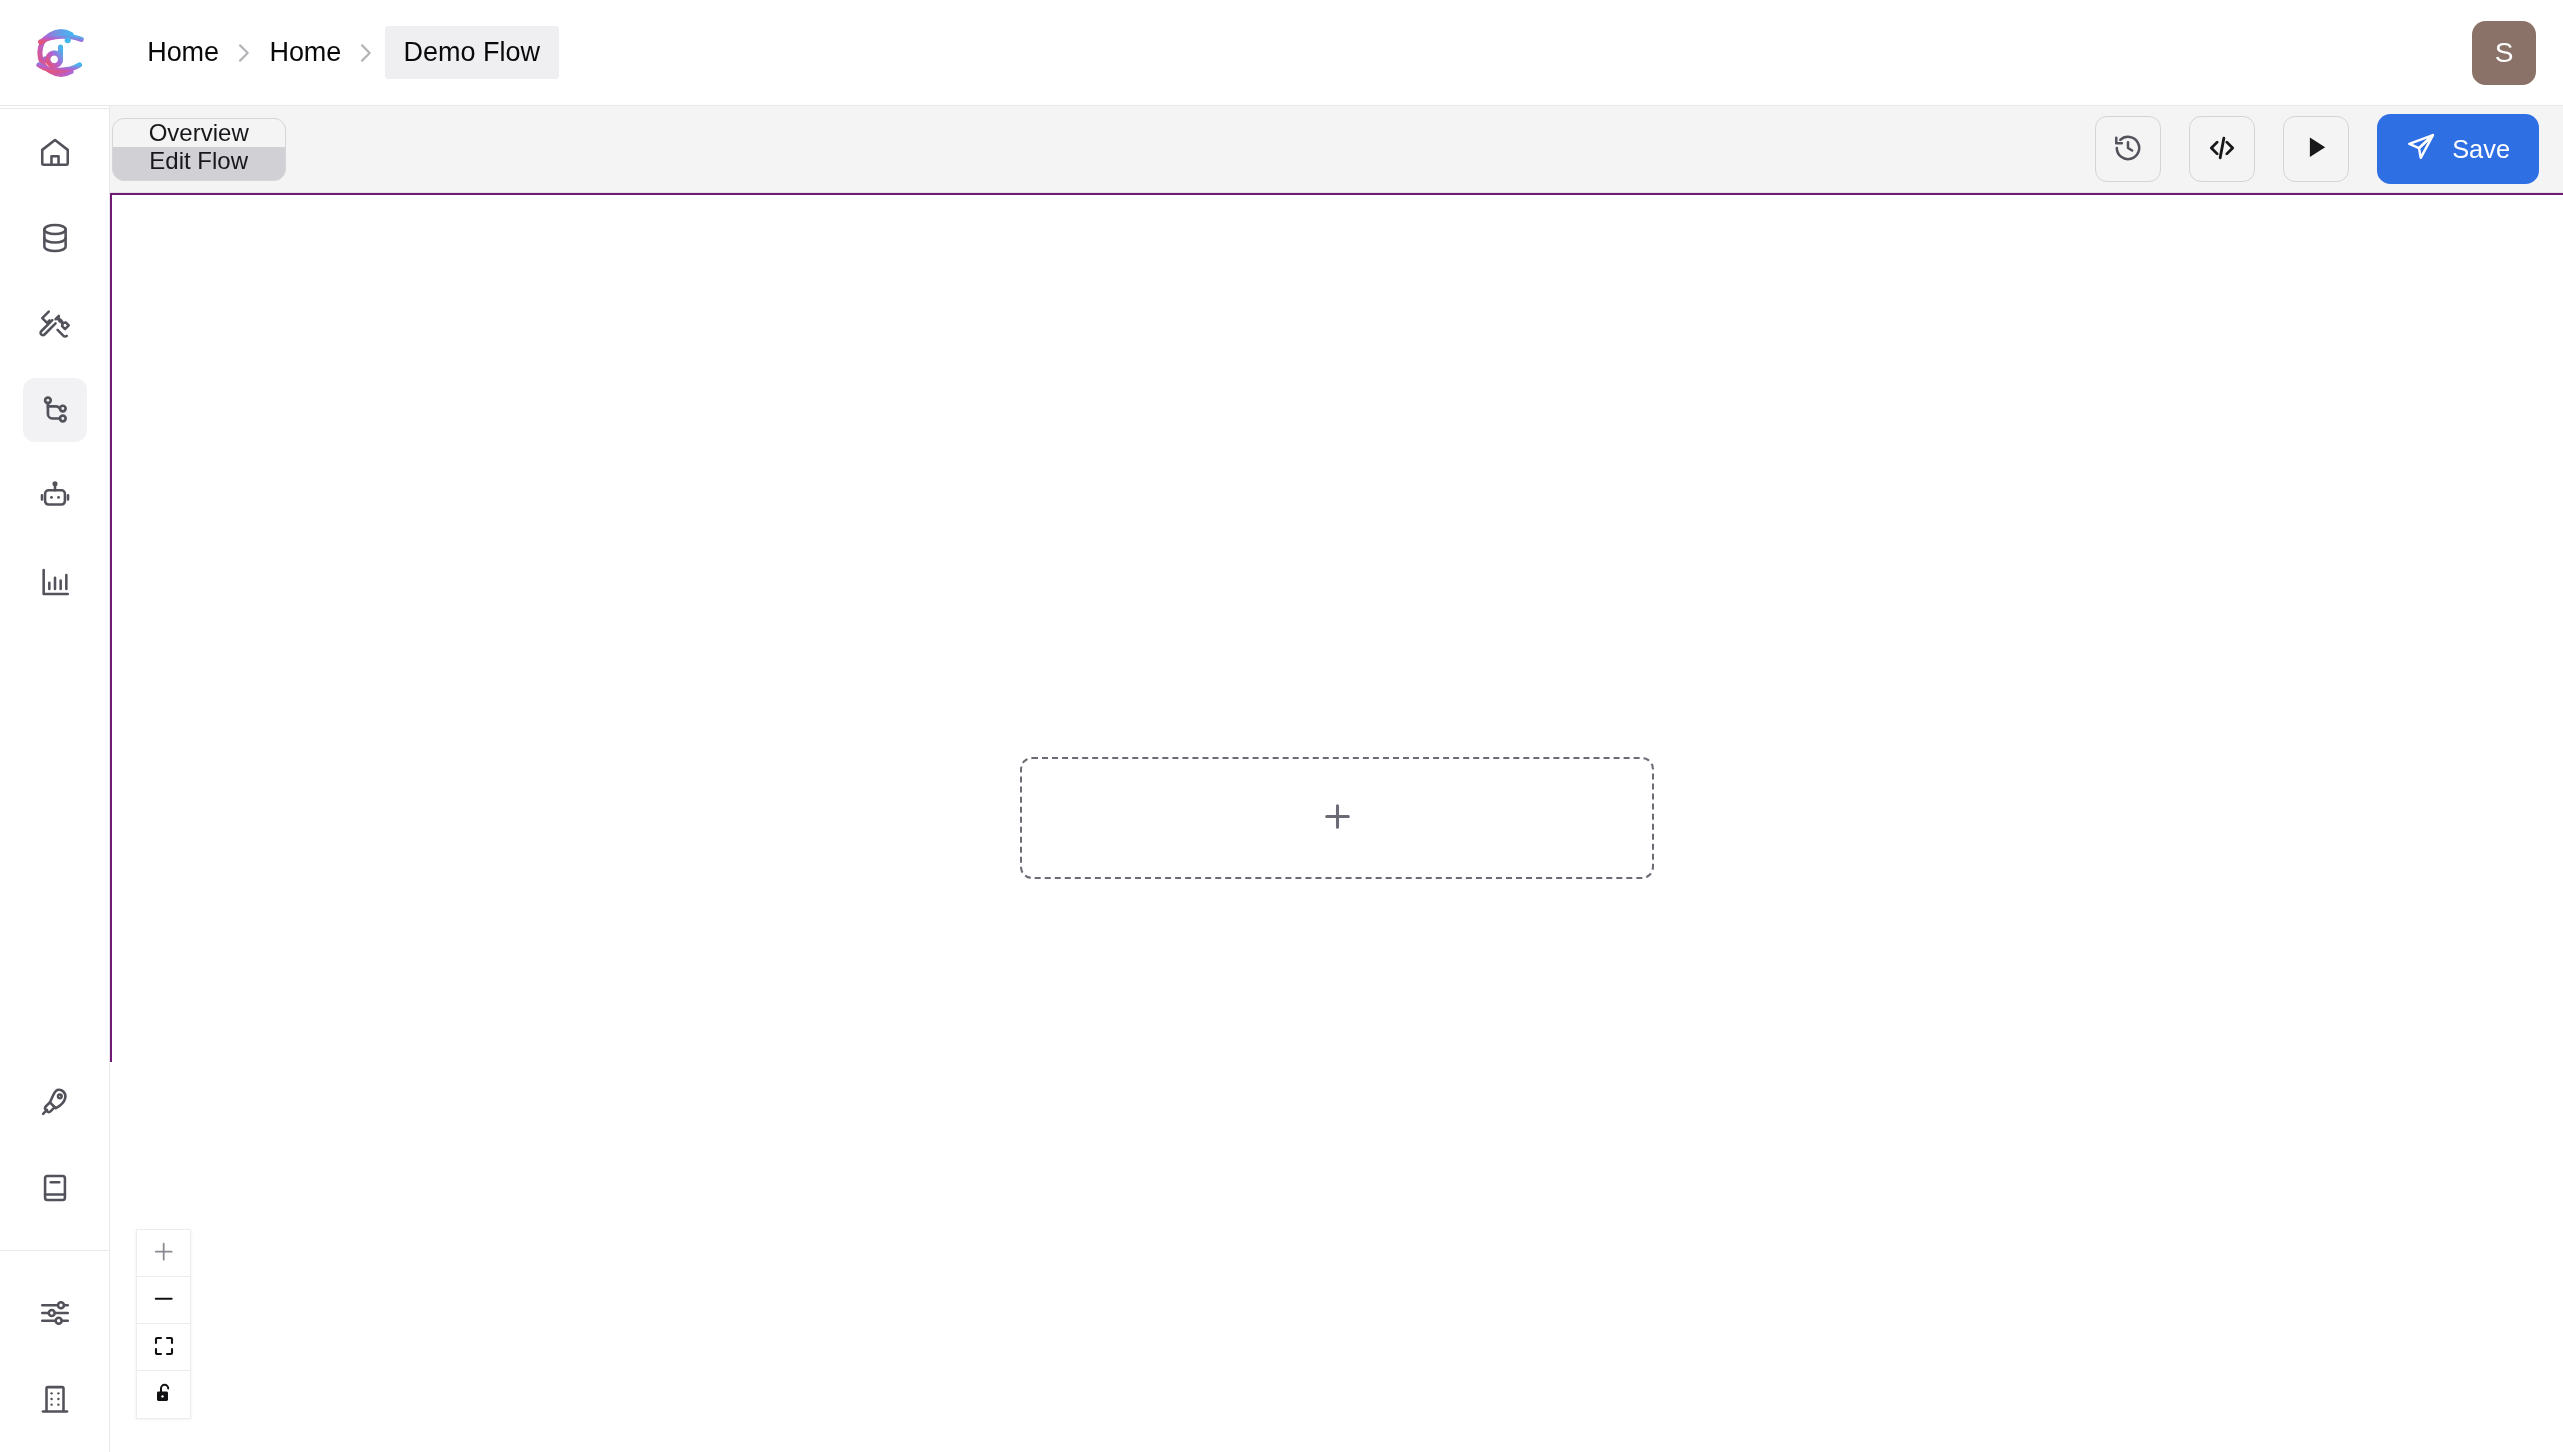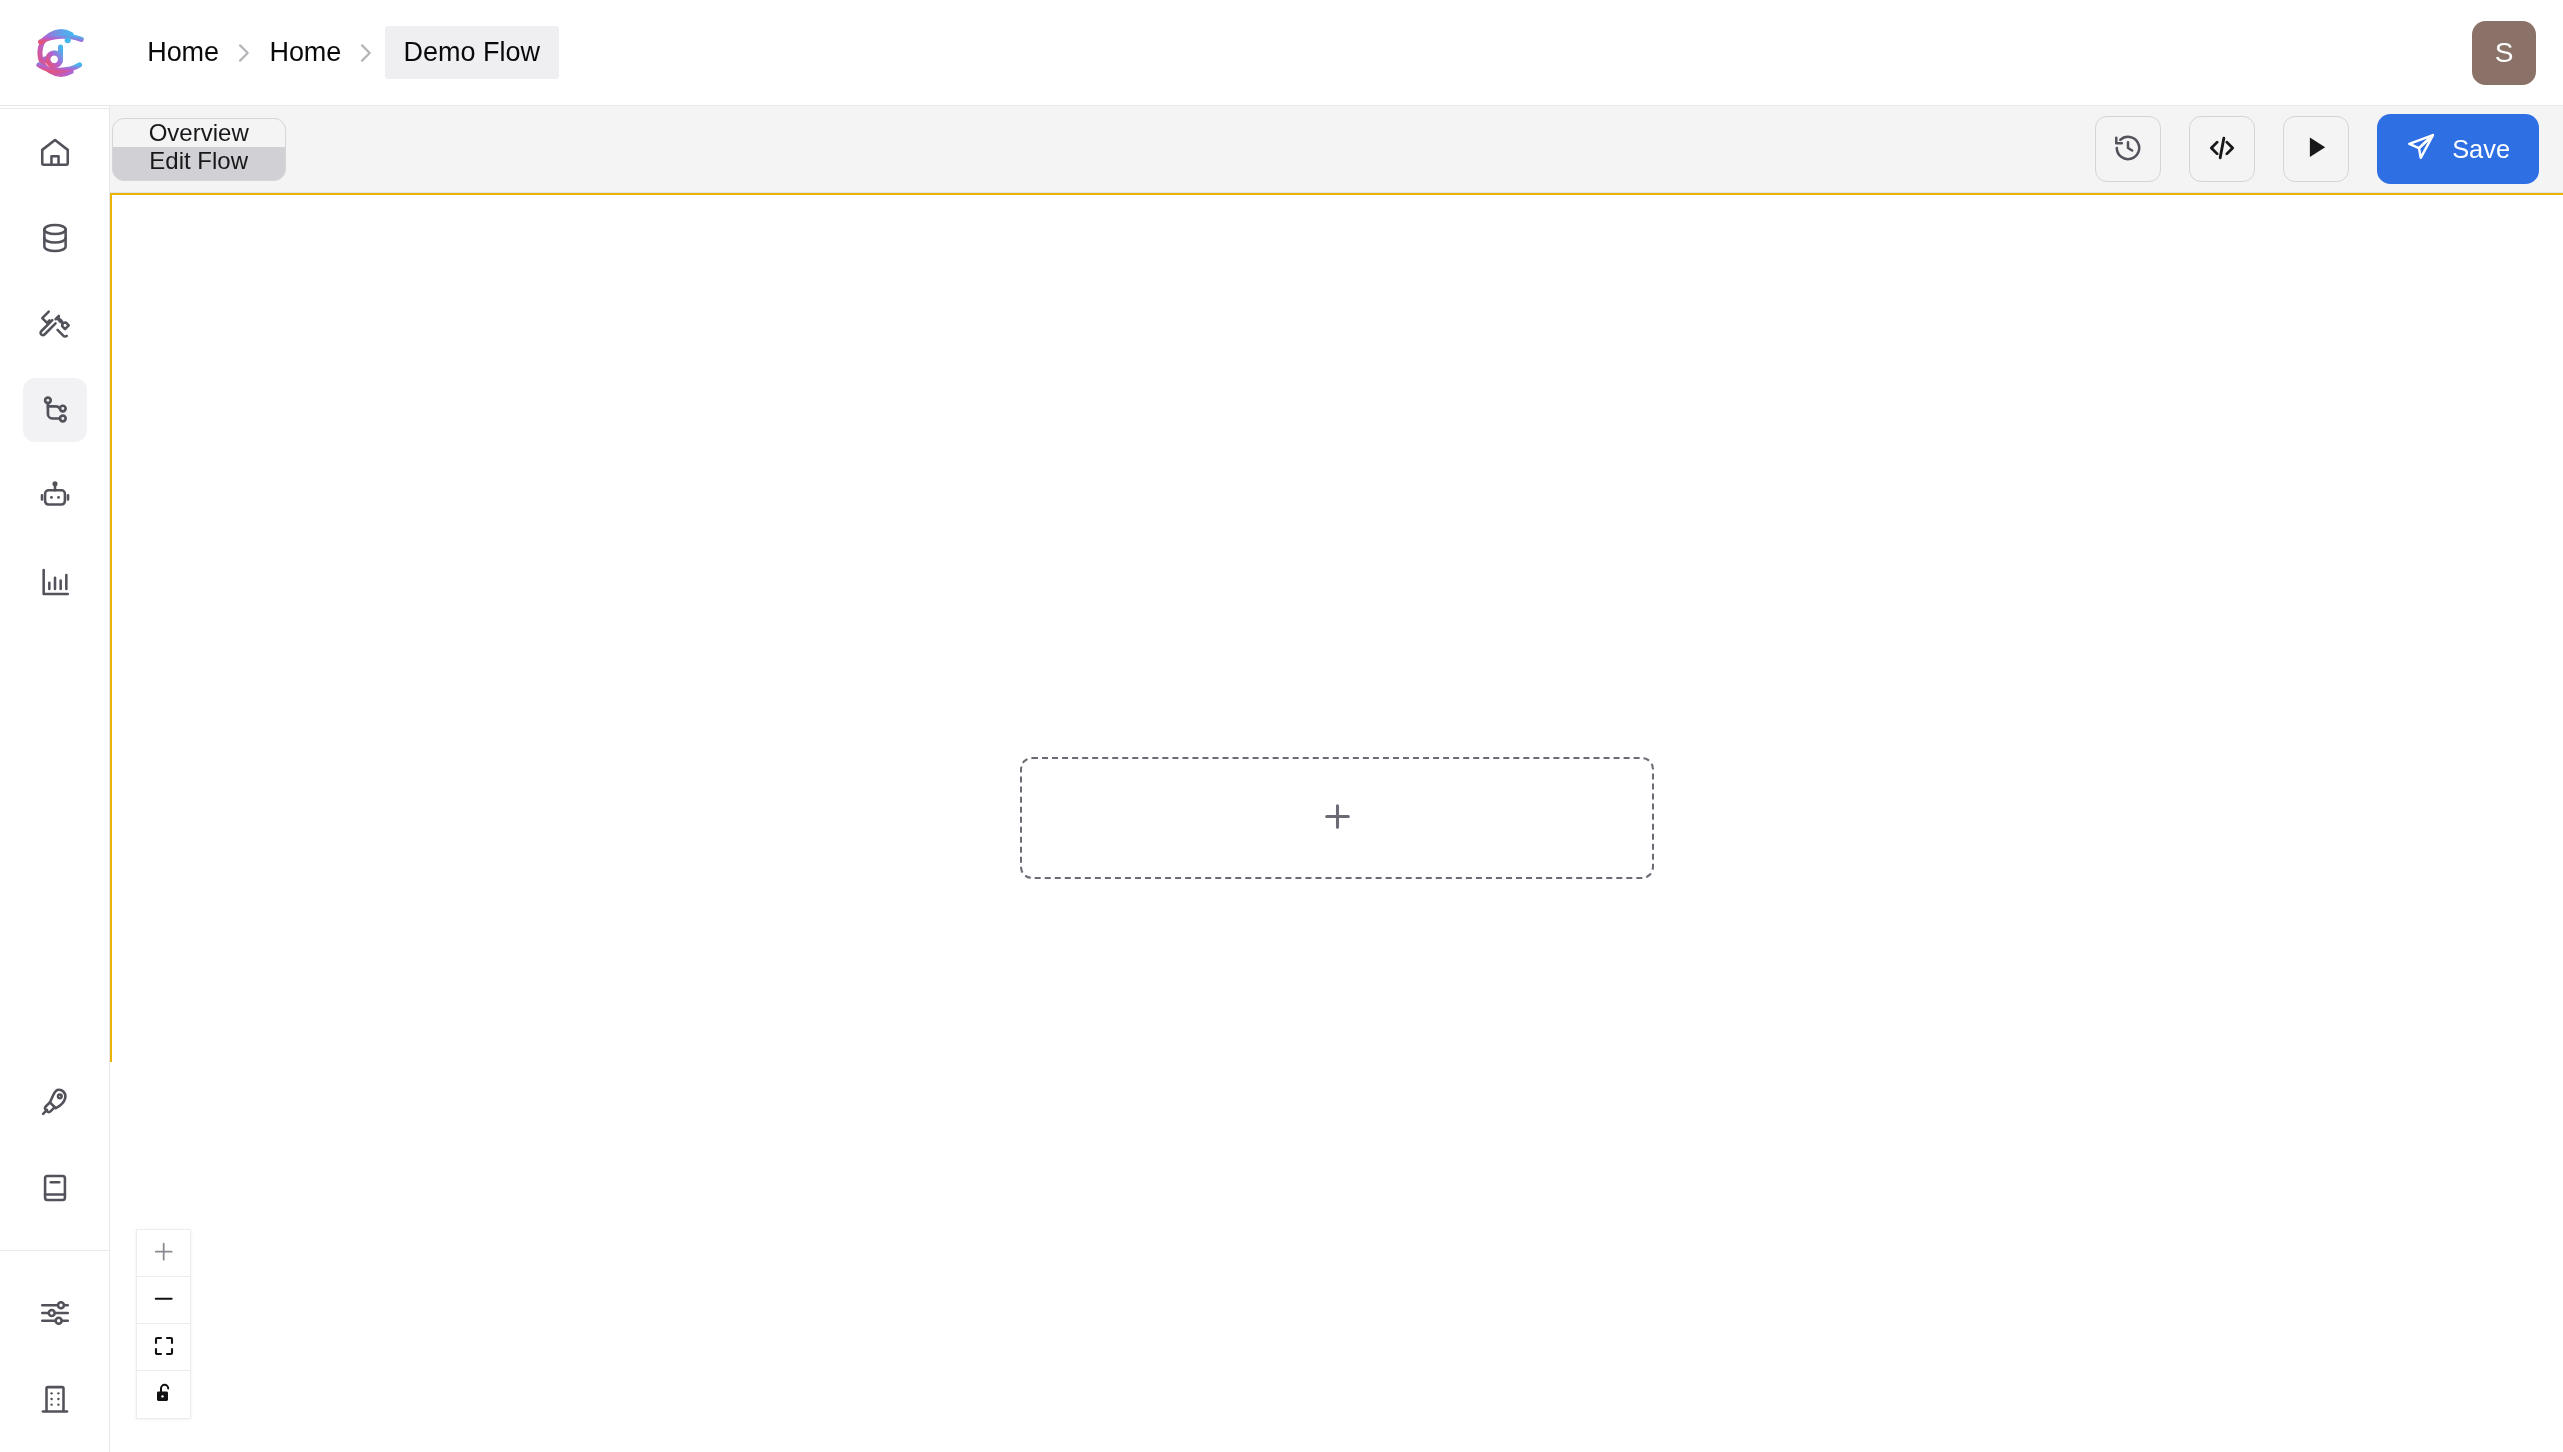--- a/index.html
+++ b/index.html
@@ -10,21 +10,21 @@
     overflow: hidden;
     background: #ffffff;
     font-family: "Liberation Sans", sans-serif;
     -webkit-font-smoothing: antialiased;
   }
 
   .app {
     position: relative;
     width: 2563px;
     height: 1062px;
-    background: #eab308;
+    background: #701a75;
   }
 
   
   .header {
     position: absolute;
     top: 0; left: 0;
     width: 2563px;
     height: 106px;
     background: #ffffff;
     border-bottom: 1.7px solid #e9e9ec;

